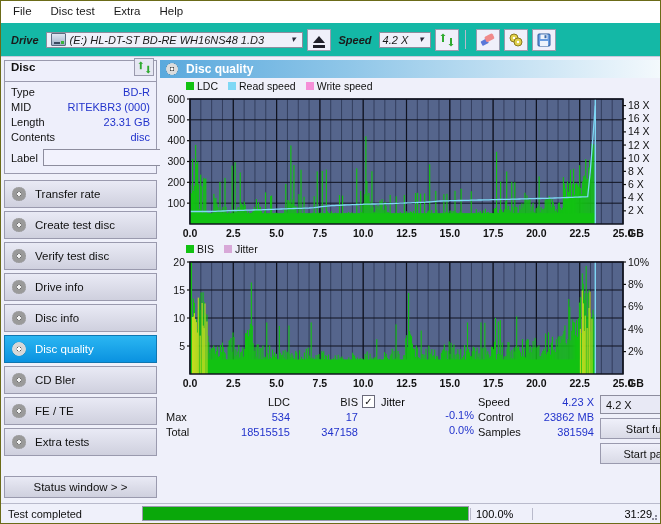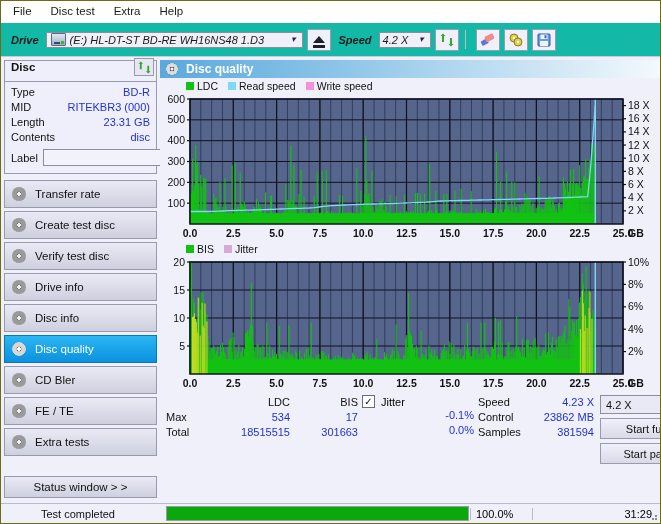--- a/index.html
+++ b/index.html
@@ -131,21 +131,21 @@
   .actions { width:92px; }
   .act-combo { height:19px; border:1px solid #8d8d9e; background:#e8e9f5; display:flex;
                align-items:center; padding:0 3px 0 5px; font-size:11px; color:#111; }
   .act-btn { height:21px; margin-top:4px; border:1px solid #9a9aae;
              background:linear-gradient(#eff0fa,#d9dae6); display:flex; align-items:center;
              justify-content:center; font-size:11px; color:#111; }
 
   
   .statusbar { position:absolute; left:0; bottom:0; width:659px; height:20px;
                background:#eff0fa; border-top:1px solid #b9bacb; display:flex; align-items:center; }
-  .sb-text { width:140px; padding-left:16px; font-size:11px; color:#111;margin-left:24px; }
+  .sb-text { width:140px; padding-left:7px; font-size:11px; color:#111; }
   .sb-prog { flex:1; height:15px; border:1px solid #9a9aae; background:#fff; margin:0 1px; position:relative; }
   .sb-prog .fill { height:100%; background:#0aa80a; }
   .sb-pct { width:62px; text-align:left; padding-left:5px; font-size:11px; border-left:1px solid #b9bacb;}
   .sb-time { width:128px; text-align:right; padding-right:8px; font-size:11px;
              border-left:1px solid #b9bacb; }
   .grip { position:absolute; right:2px; bottom:2px; width:9px; height:9px;
           background:
             radial-gradient(circle 1px at 7px 7px,#8a8a9a 99%,transparent),
             radial-gradient(circle 1px at 4px 7px,#8a8a9a 99%,transparent),
             radial-gradient(circle 1px at 7px 4px,#8a8a9a 99%,transparent); }
@@ -1379,21 +1379,21 @@
             <span class="h2">BIS</span>
           </div>
           <div class="srow">
             <span class="lab">Max</span>
             <span class="c1">534</span>
             <span class="c2">17</span>
           </div>
           <div class="srow">
             <span class="lab">Total</span>
             <span class="c1">18515515</span>
-            <span class="c2">301663</span>
+            <span class="c2">347158</span>
           </div>
         </div>
 
         <div class="jit">
           <div class="jit-head">
             <span class="cbx">✓</span>
             <span>Jitter</span>
           </div>
           <div class="jv">-0.1%</div>
           <div class="jv">0.0%</div>

